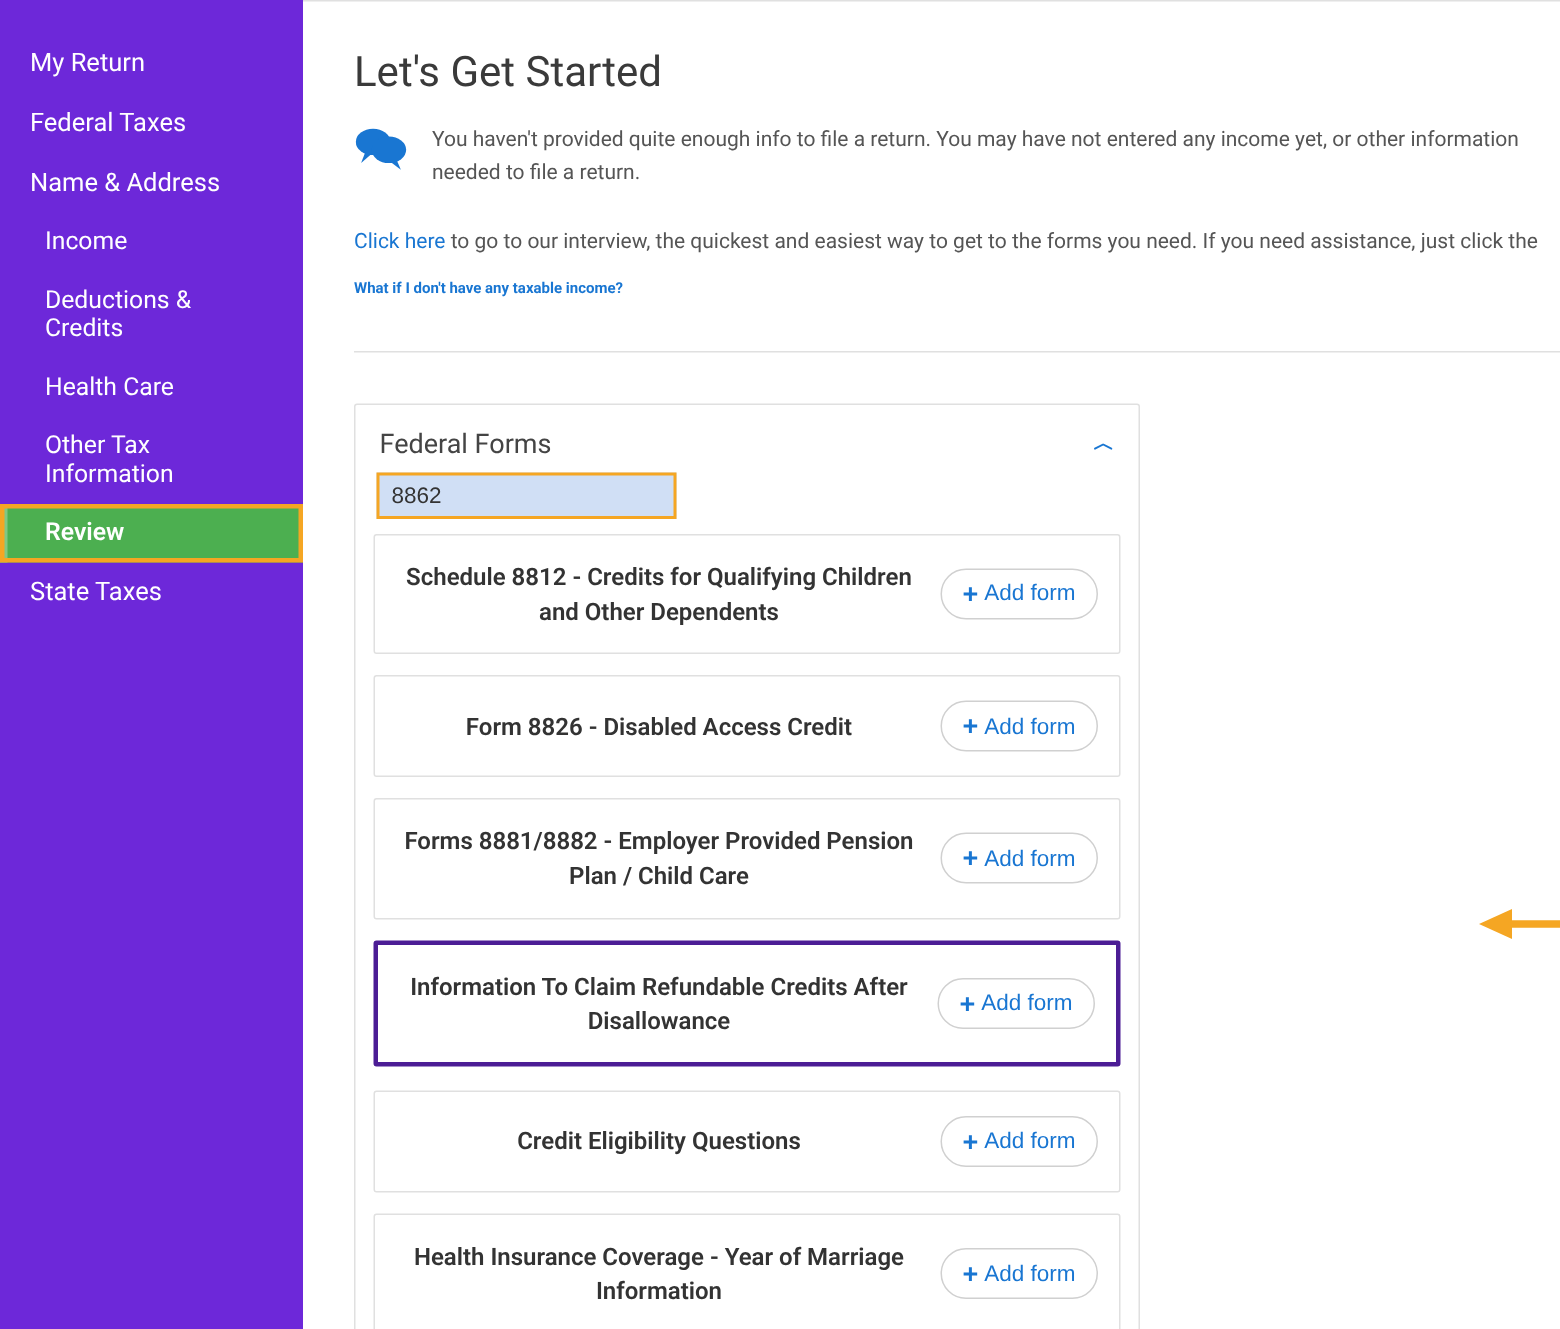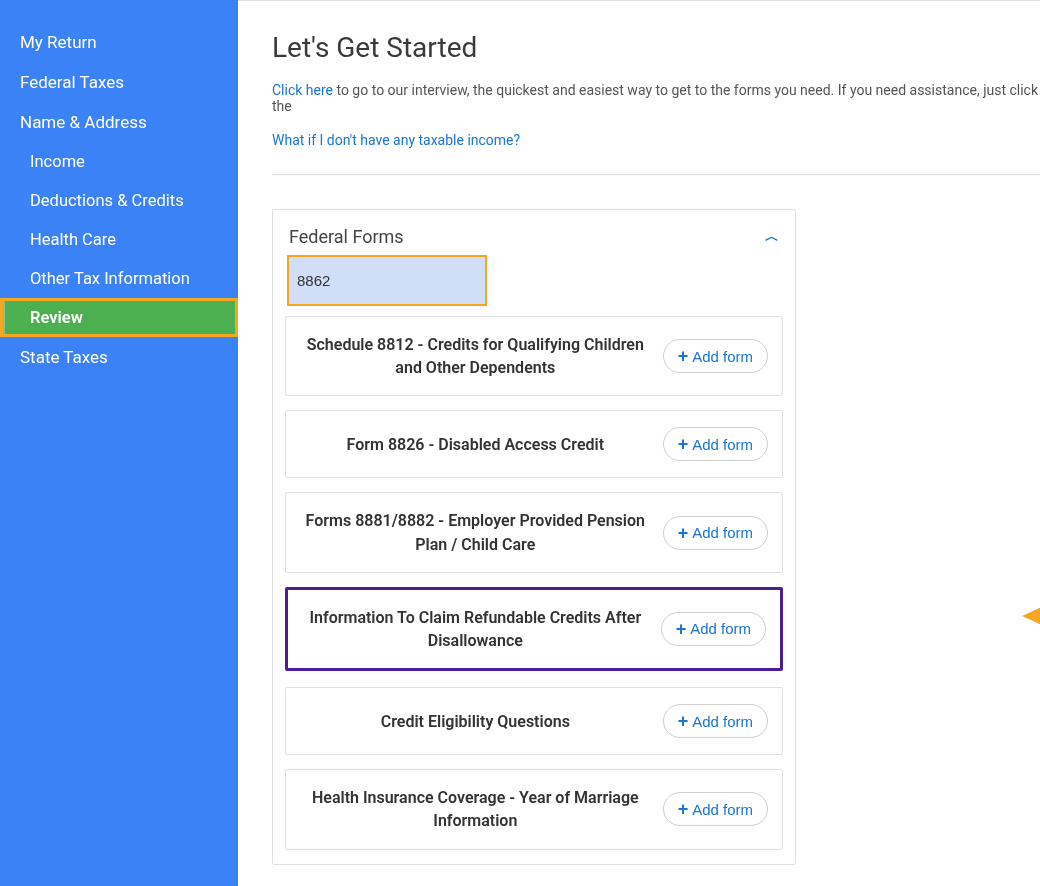--- a/index.html
+++ b/index.html
@@ -9,22 +9,22 @@
     }
     body {
       font-family: -apple-system, BlinkMacSystemFont, "Segoe UI", Roboto, Arial, sans-serif;
       background: #fff;
       width: 1040px;
       height: 886px;
       overflow: hidden;
       display: flex;
     }
     .sidebar {
-      width: 238px;
-      background: #3b82f6;
+      width: 202px;
+      background: #6d28d9;
       padding-top: 22px;
       flex-shrink: 0;
     }
     .sidebar-item {
       color: #fff;
       font-size: 17px;
       padding: 10px 20px;
       cursor: pointer;
     }
     .sidebar-subitem {
@@ -72,25 +72,26 @@
     .link-text {
       color: #1976d2;
       cursor: pointer;
     }
     .sub-info {
       font-size: 14px;
       color: #555;
       margin-bottom: 18px;
     }
     .sub-link {
-      font-size: 14px;
-      color: #1976d2;
-      cursor: pointer;
-      margin-bottom: 26px;
+      font-size: 10px;
+      color: #1976d2;
+      cursor: pointer;
+      margin-bottom: 36px;
       display: block;
+      font-weight: bold;
     }
     .divider {
       border-top: 1px solid #e0e0e0;
       margin-bottom: 34px;
       width: 100%;
     }
     .forms-panel {
       width: 524px;
       border: 1px solid #e0e0e0;
       border-radius: 2px;
@@ -106,21 +107,21 @@
     }
     .collapse-icon {
       color: #1976d2;
       font-size: 14px;
       font-weight: bold;
     }
     .search-box {
       width: 200px;
       border: 2px solid #f5a623;
       background: #d0dff5;
-      padding: 15px 8px;
+      padding: 5px 8px;
       font-size: 15px;
       color: #333;
       margin-bottom: 10px;
       margin-left: 2px;
     }
     .form-item {
       border: 1px solid #e0e0e0;
       border-radius: 2px;
       padding: 16px 14px;
       margin-bottom: 14px;
@@ -181,20 +182,29 @@
   <div class="sidebar-subitem">Deductions &amp; Credits</div>
   <div class="sidebar-subitem">Health Care</div>
   <div class="sidebar-subitem">Other Tax Information</div>
   <div class="sidebar-subitem active">Review</div>
   <div class="sidebar-item">State Taxes</div>
 </div>
 
 <div class="main content-wrap">
   <h1 class="page-title">Let's Get Started</h1>
 
+  <div class="info-row">
+    <svg class="chat-icon" viewBox="0 0 40 34">
+      <ellipse cx="14" cy="12" rx="13" ry="10" fill="#1976d2"></ellipse>
+      <path d="M 8 20 L 5 28 L 13 21 Z" fill="#1976d2"></path>
+      <ellipse cx="26" cy="18" rx="13" ry="10" fill="#1976d2"></ellipse>
+      <path d="M 32 26 L 35 33 L 27 27 Z" fill="#1976d2"></path>
+    </svg>
+    <div class="info-text">You haven't provided quite enough info to file a return. You may have not entered any income yet, or other information needed to file a return.</div>
+  </div>
 
   <div class="sub-info">
     <span class="link-text">Click here</span><span> to go to our interview, the quickest and easiest way to get to the forms you need. If you need assistance, just click the</span>
   </div>
 
   <a class="sub-link">What if I don't have any taxable income?</a>
 
   <div class="divider"></div>
 
   <div class="forms-panel">

